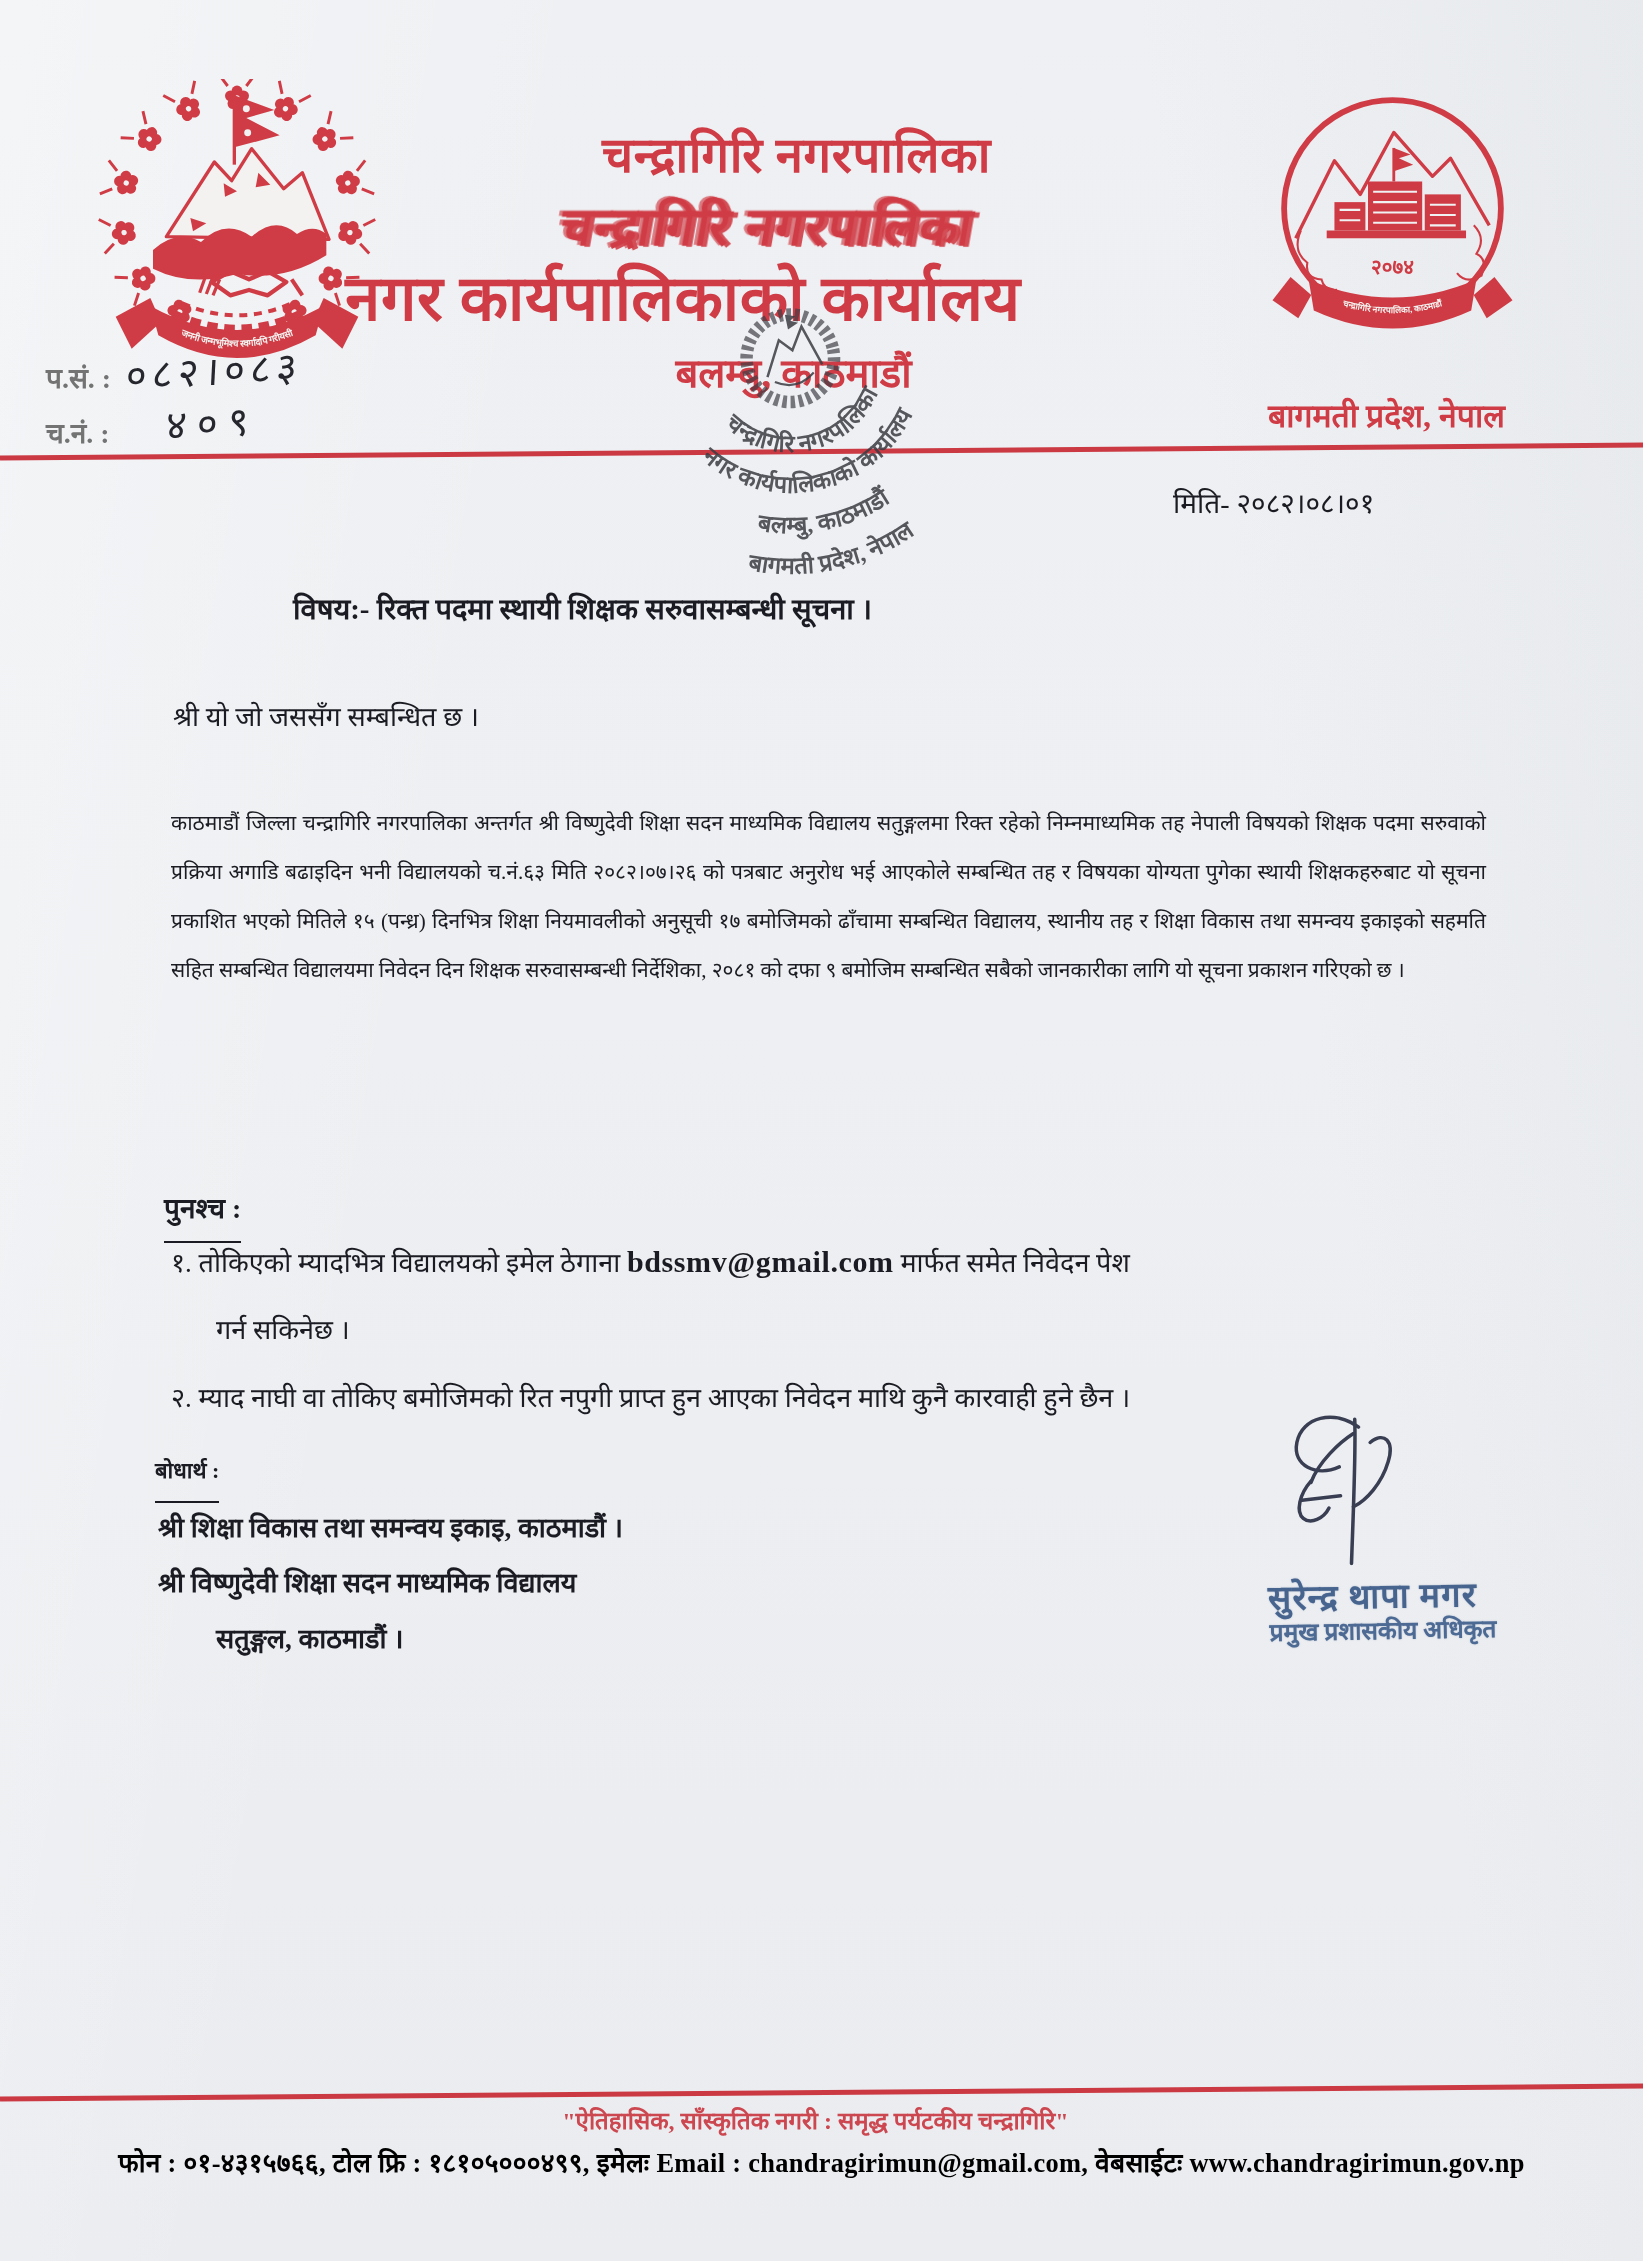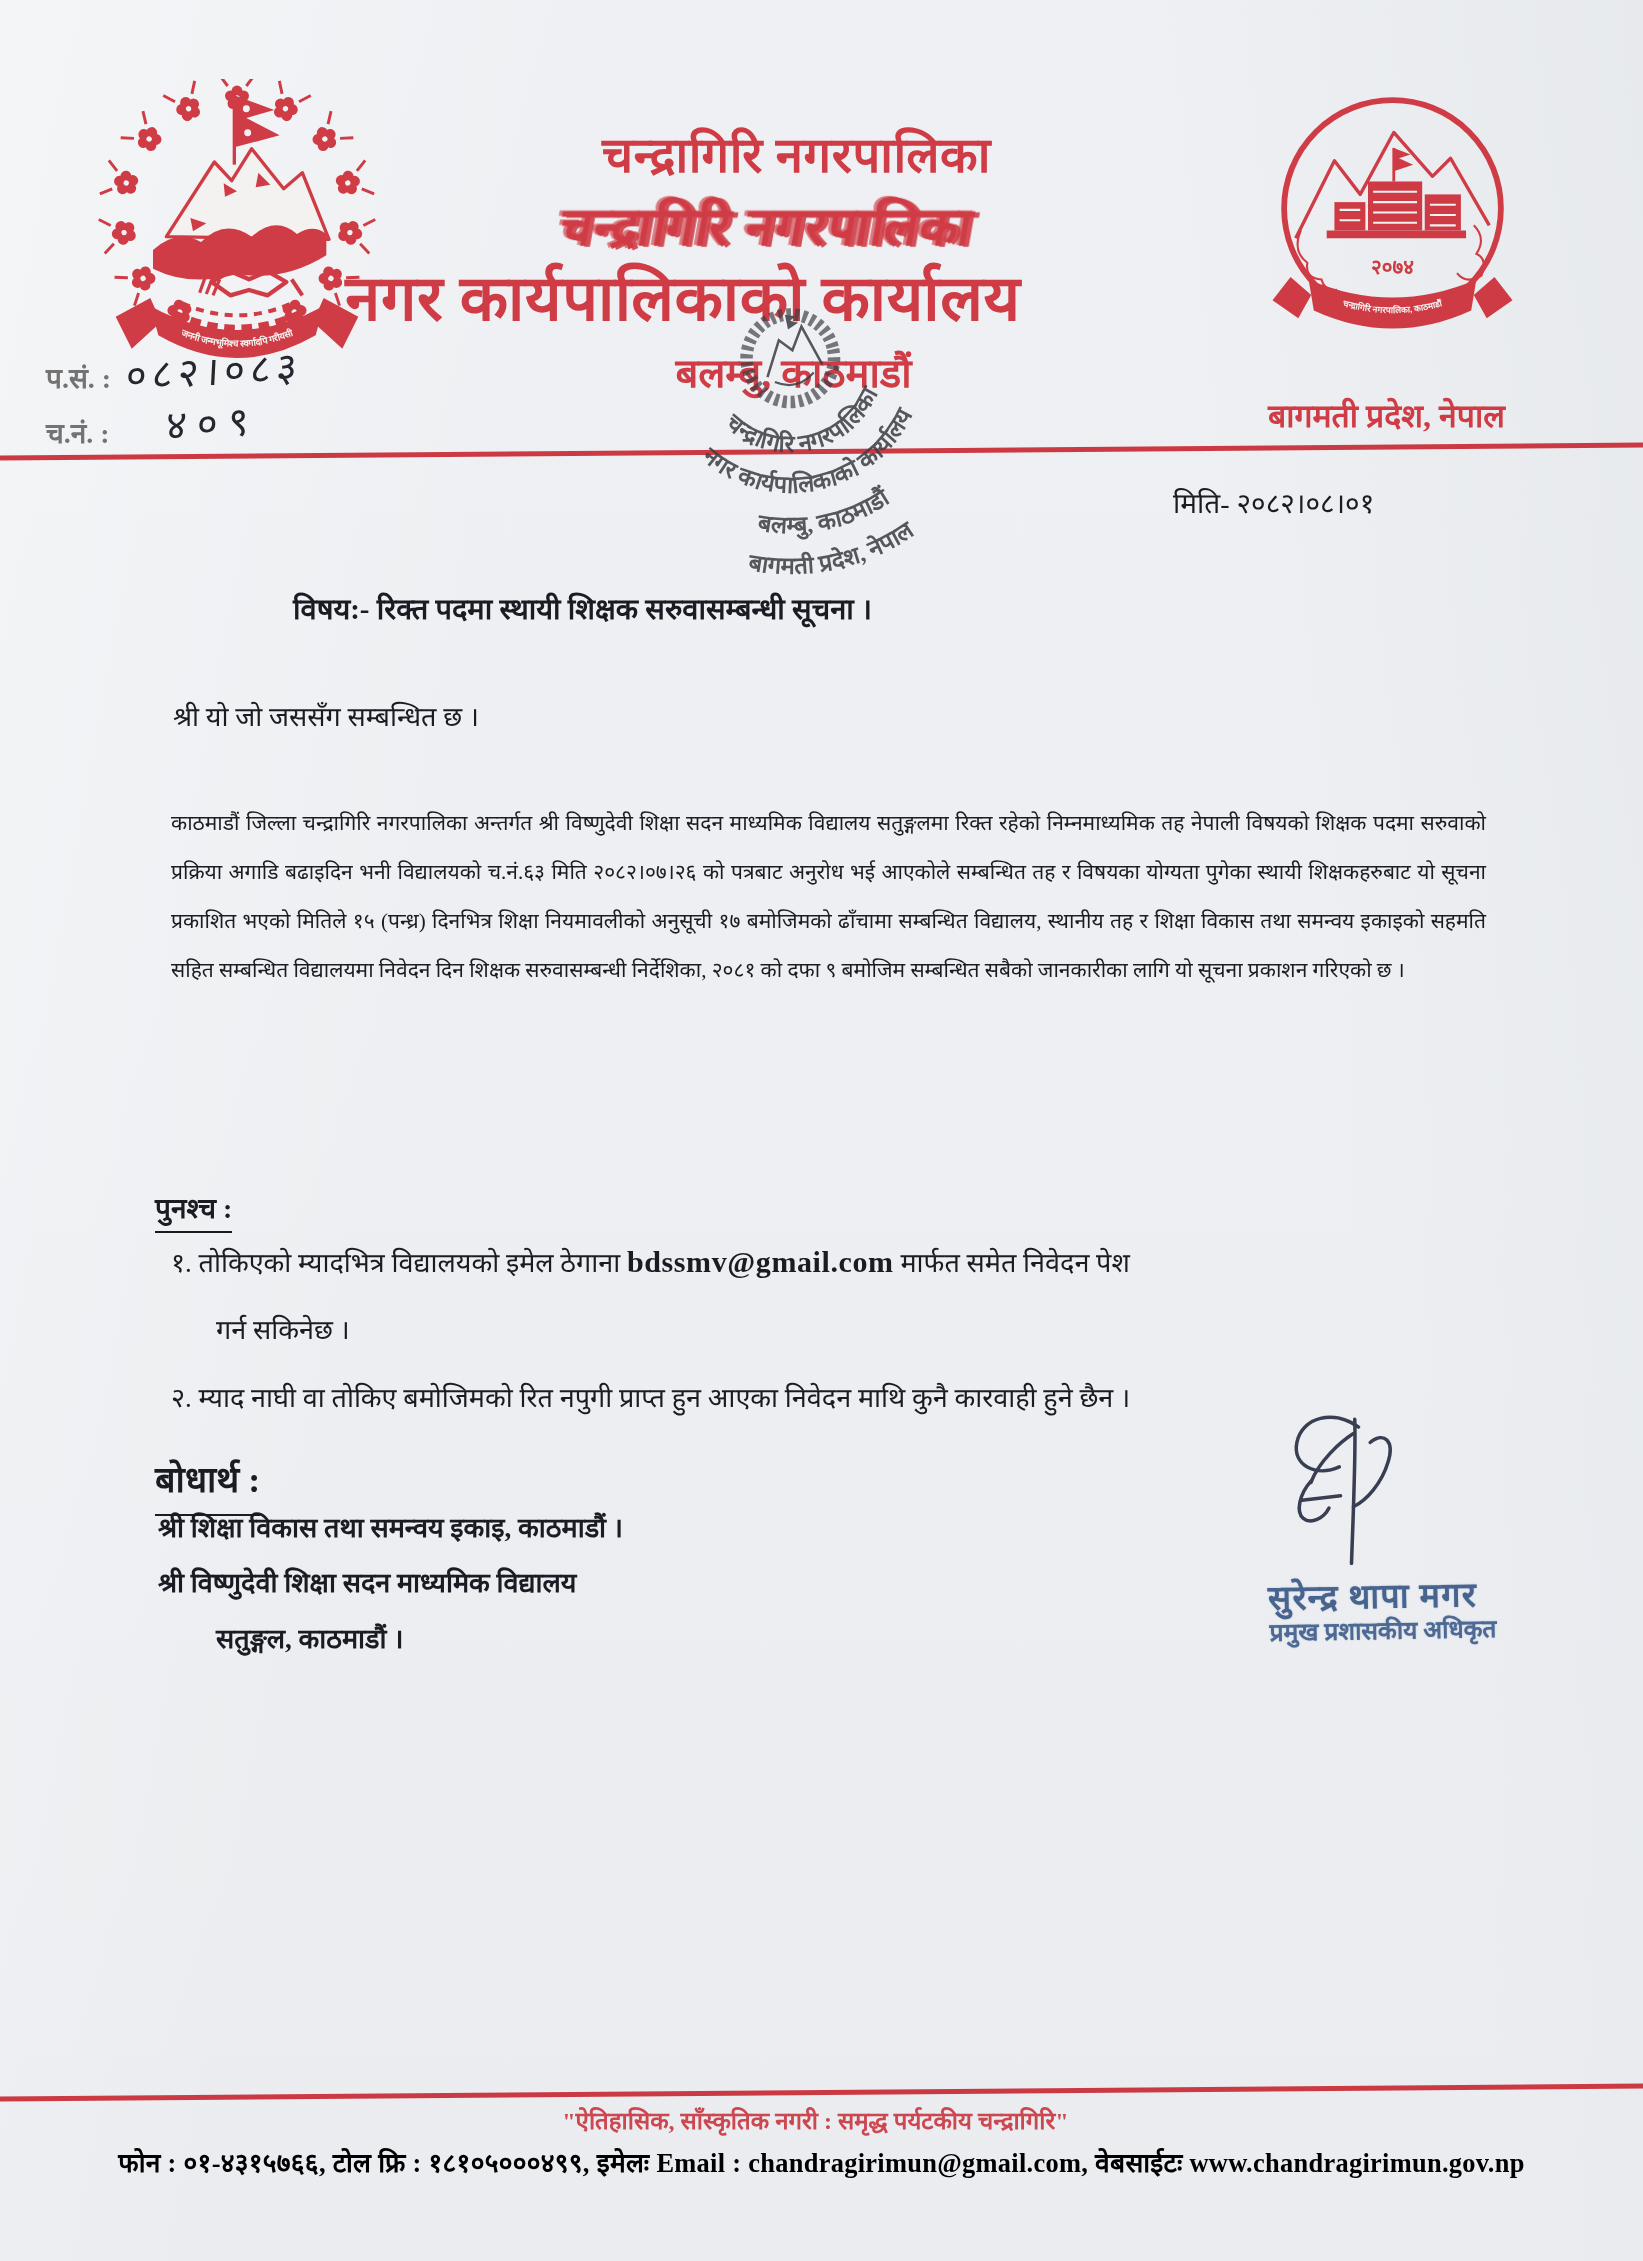--- a/index.html
+++ b/index.html
@@ -56,24 +56,24 @@
   
   .subject{
     left:293px;top:588px;width:1006px;text-align:left;
     font-size:29px;font-weight:700;
   }
   .salutation{left:173px;top:697px;font-size:27px;}
   .body-par{
     left:171px;top:799px;width:1315px;
     font-size:21px;line-height:49px;text-align:justify;
   }
-  .ps-head{left:155px;top:1188px;font-size:28px;font-weight:700;border-bottom:2.6px solid #1b1b23;padding-bottom:5px;}
+  .ps-head{left:164px;top:1188px;font-size:28px;font-weight:700;border-bottom:2.6px solid #1b1b23;padding-bottom:15px;}
   .ps-line{font-size:27px;margin-left:16px;}
   .email-bold{font-weight:700;font-size:30px;letter-spacing:0.6px;}
-  .cc-head{left:155px;top:1454px;font-size:36px;font-weight:700;border-bottom:2.6px solid #1b1b23;padding-bottom:11px;}
+  .cc-head{left:155px;top:1454px;font-size:22px;font-weight:700;border-bottom:2.6px solid #1b1b23;padding-bottom:17px;}
   .cc-line{font-size:27px;font-weight:bold;}
   
   .sig-name{
     left:1205px;top:1572px;width:335px;text-align:center;
     font-size:34px;font-weight:700;color:#47648f;letter-spacing:1.3px;
     transform:rotate(-1deg);
     text-shadow:0 0 1.3px rgba(71,100,143,.55);
   }
   .sig-title{
     left:1222px;top:1613px;width:322px;text-align:center;

